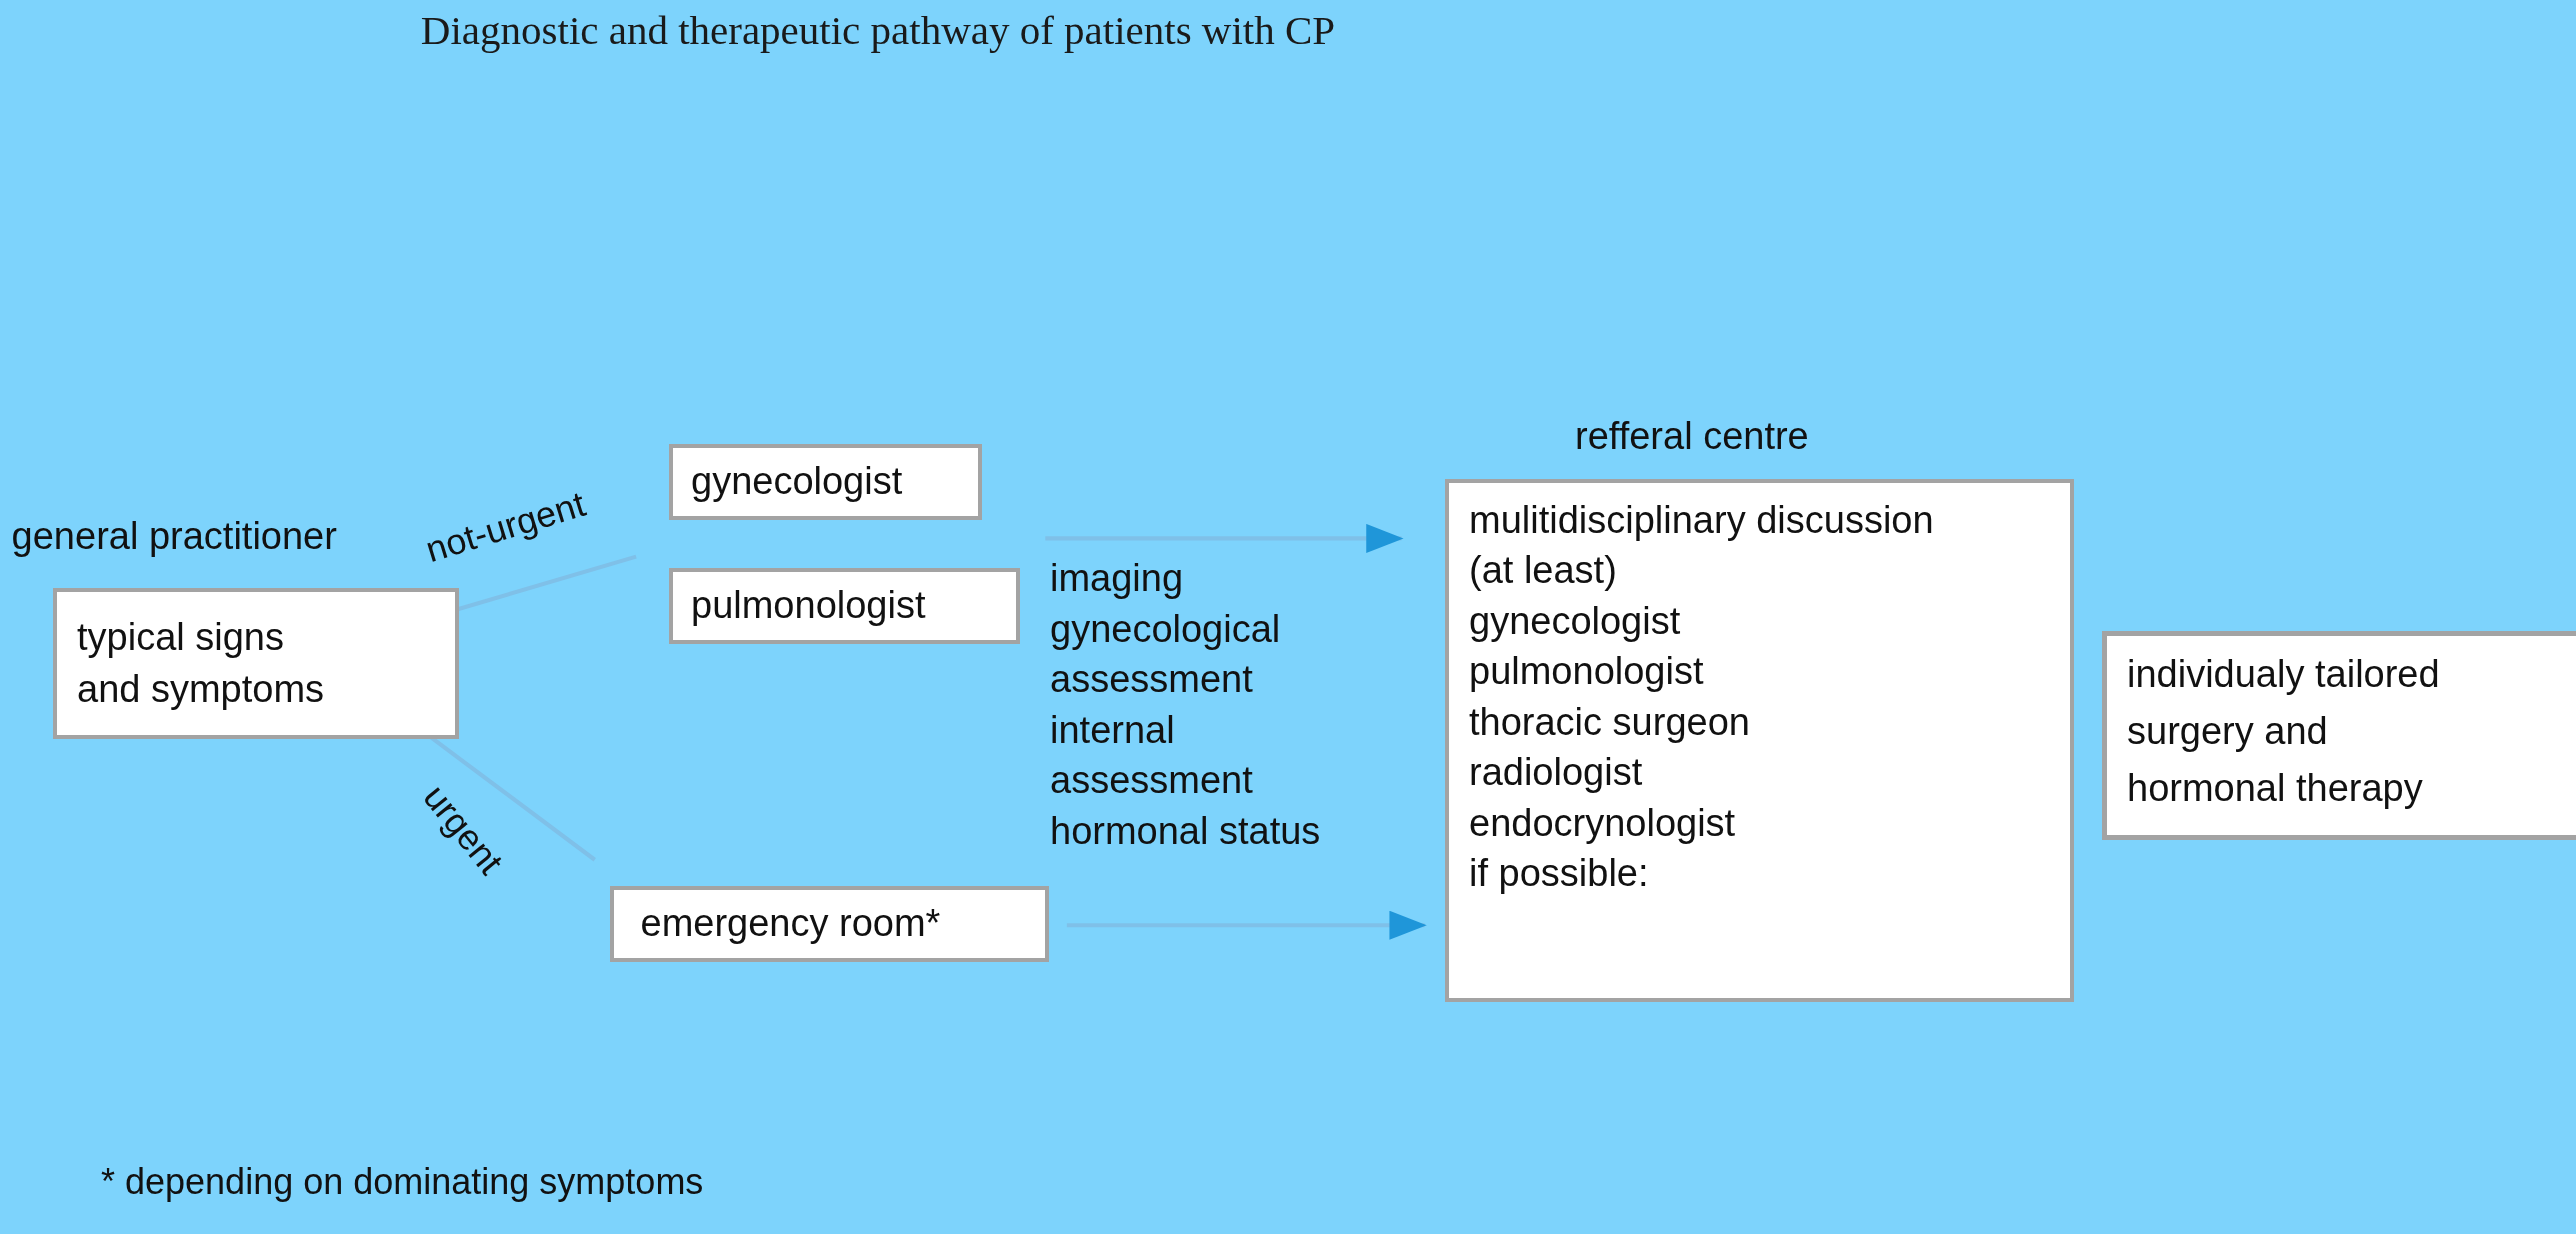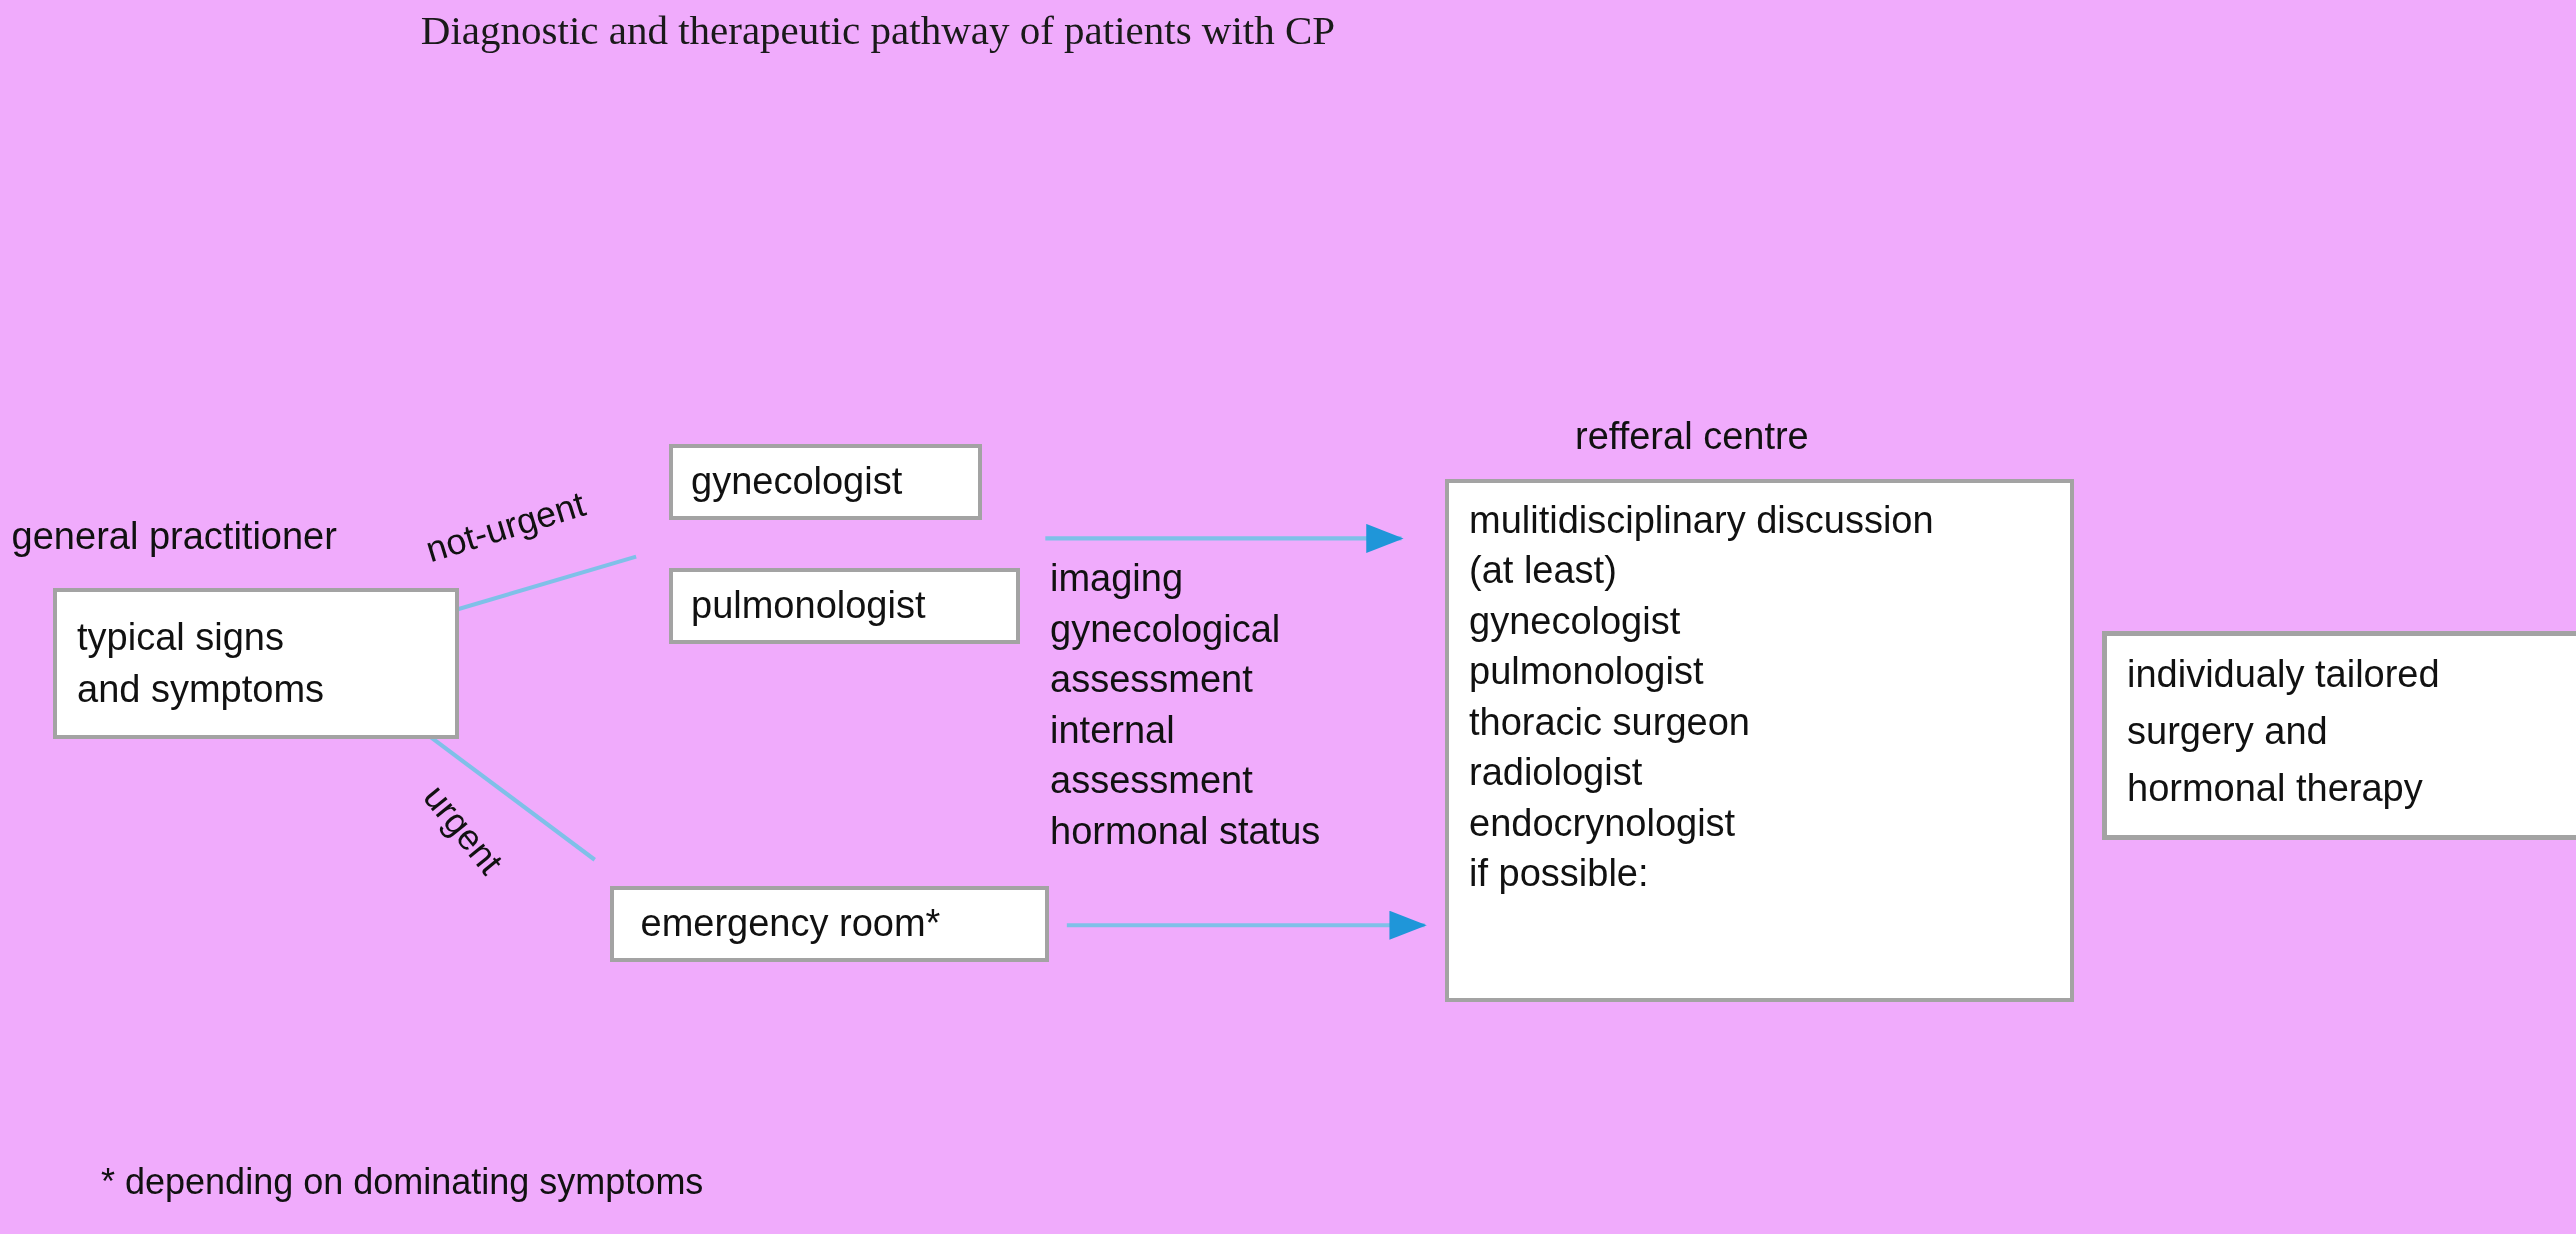--- a/index.html
+++ b/index.html
@@ -4,21 +4,21 @@
 <style>
   html, body {
     margin: 0;
     padding: 0;
     background: #ffffff;
   }
   #canvas {
     position: relative;
     width: 2576px;
     height: 1235px;
-    background: #f0abfc;
+    background: #7dd3fc;
     font-family: "Liberation Sans", sans-serif;
     color: #000000;
     overflow: hidden;
   }
 
   
   #diagram-title {
     position: absolute;
     left: 0;
     top: 6.6px;

